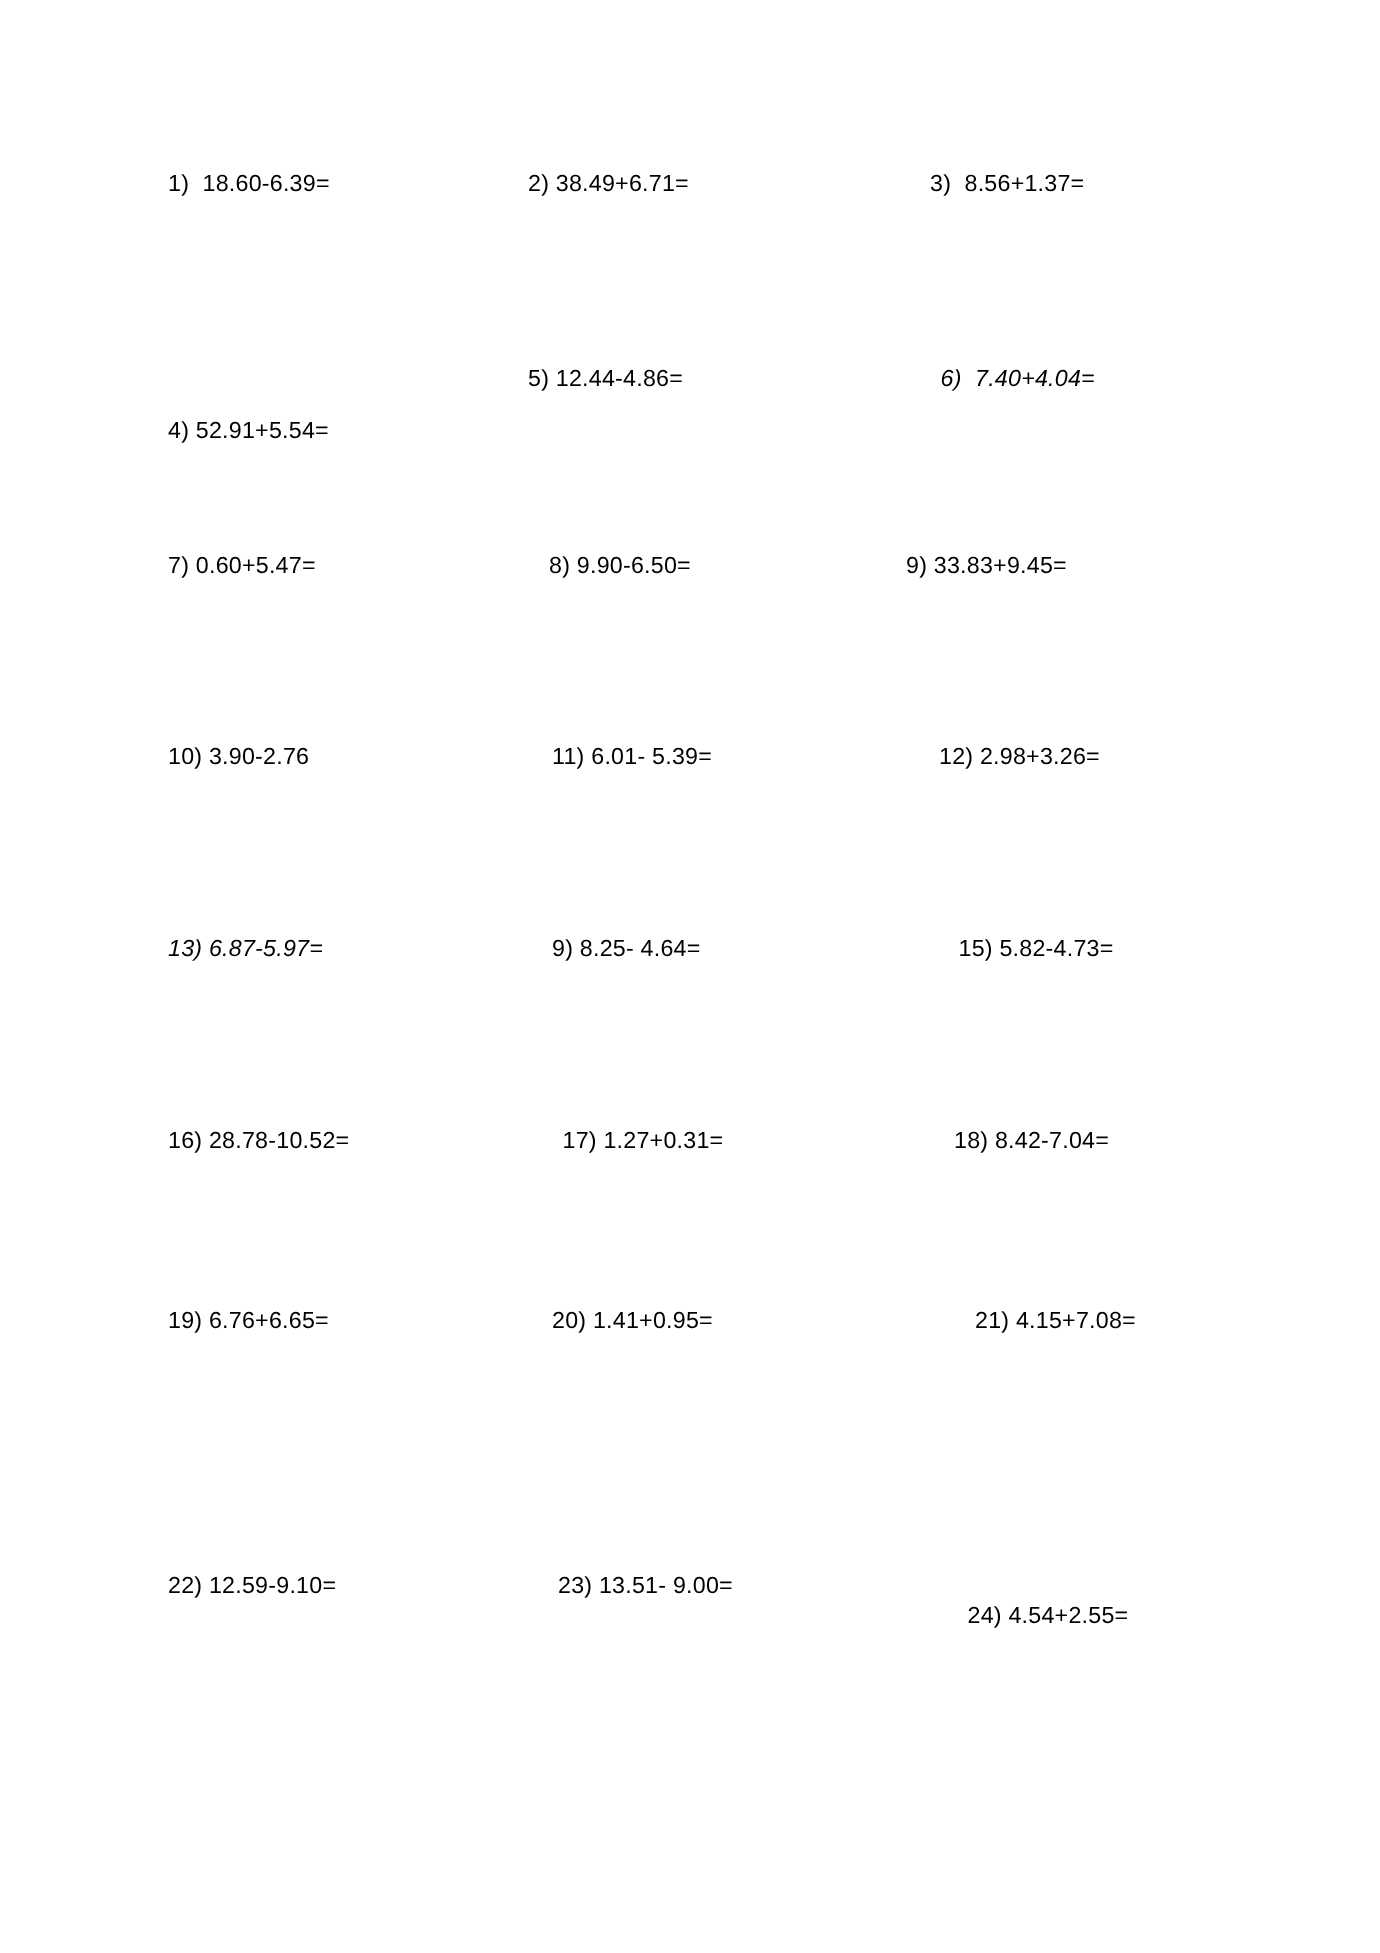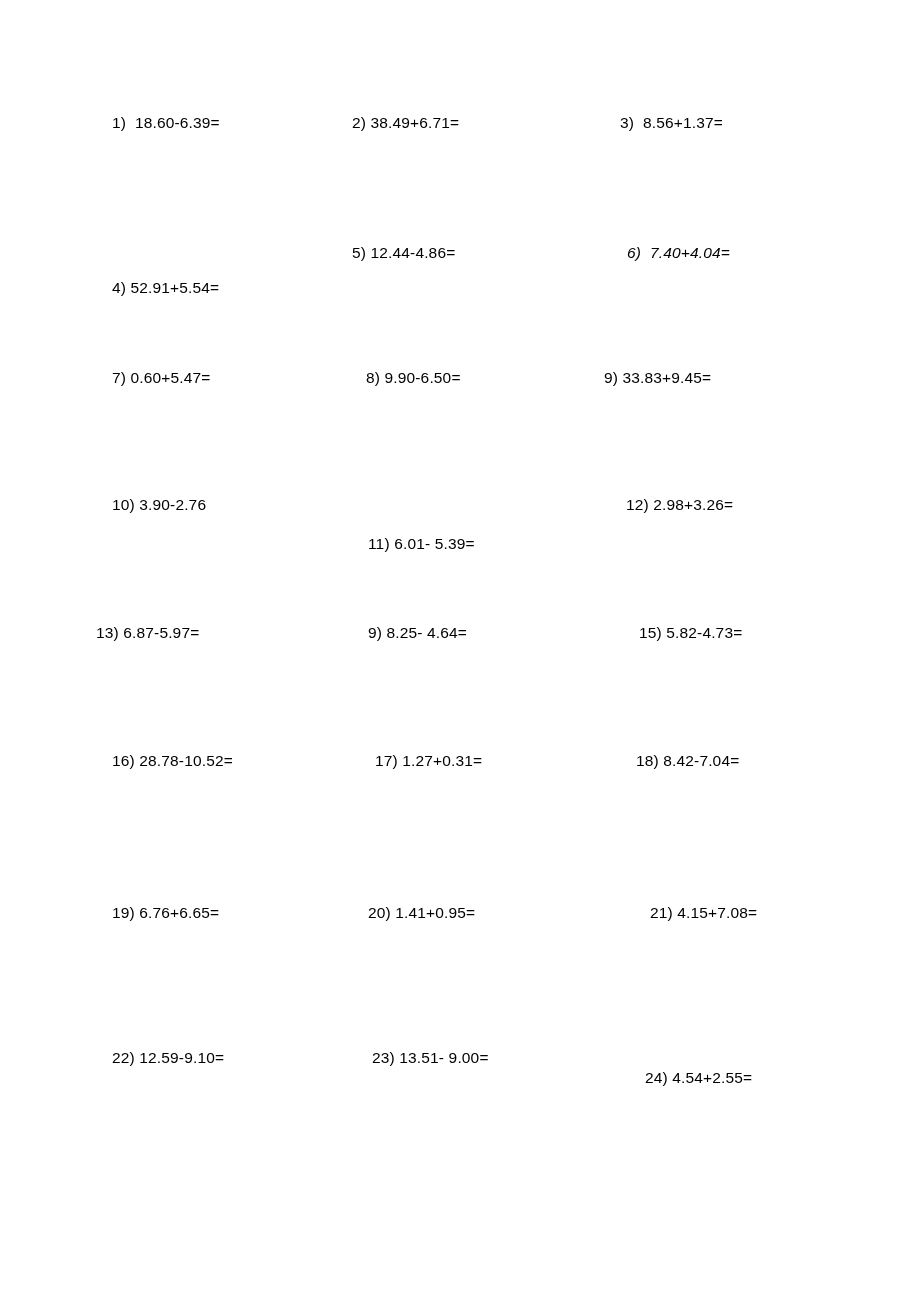--- a/index.html
+++ b/index.html
@@ -64,34 +64,34 @@
         <div class="problem col-2" style="left: 352px;">5) 12.44-4.86=</div>
         <div class="problem col-3" style="left: 627px; font-style: italic;">6)  7.40+4.04=</div>
       </div>
       <div class="problem-row" style="top: 365px;">
         <div class="problem col-1" style="left: 112px;">7) 0.60+5.47=</div>
         <div class="problem col-2" style="left: 366px;">8) 9.90-6.50=</div>
         <div class="problem col-3" style="left: 604px;">9) 33.83+9.45=</div>
       </div>
       <div class="problem-row" style="top: 492px;">
         <div class="problem col-1" style="left: 112px;">10) 3.90-2.76</div>
-        <div class="problem col-2" style="left: 368px; margin-top: 39px;">11) 6.01- 5.39=</div>
+        <div class="problem col-2" style="left: 368px;">11) 6.01- 5.39=</div>
         <div class="problem col-3" style="left: 626px;">12) 2.98+3.26=</div>
       </div>
       <div class="problem-row" style="top: 620px;">
-        <div class="problem col-1" style="left: 96px;">13) 6.87-5.97=</div>
+        <div class="problem col-1" style="left: 112px; font-style: italic;">13) 6.87-5.97=</div>
         <div class="problem col-2" style="left: 368px;">9) 8.25- 4.64=</div>
         <div class="problem col-3" style="left: 639px;">15) 5.82-4.73=</div>
       </div>
       <div class="problem-row" style="top: 748px;">
         <div class="problem col-1" style="left: 112px;">16) 28.78-10.52=</div>
         <div class="problem col-2" style="left: 375px;">17) 1.27+0.31=</div>
         <div class="problem col-3" style="left: 636px;">18) 8.42-7.04=</div>
       </div>
-      <div class="problem-row" style="top: 900px;">
+      <div class="problem-row" style="top: 868px;">
         <div class="problem col-1" style="left: 112px;">19) 6.76+6.65=</div>
         <div class="problem col-2" style="left: 368px;">20) 1.41+0.95=</div>
         <div class="problem col-3" style="left: 650px;">21) 4.15+7.08=</div>
       </div>
       <div class="problem-row" style="top: 1045px;">
         <div class="problem col-1" style="left: 112px;">22) 12.59-9.10=</div>
         <div class="problem col-2" style="left: 372px;">23) 13.51- 9.00=</div>
         <div class="problem col-3" style="left: 645px; margin-top: 20px;">24) 4.54+2.55=</div>
       </div>
     </div>

